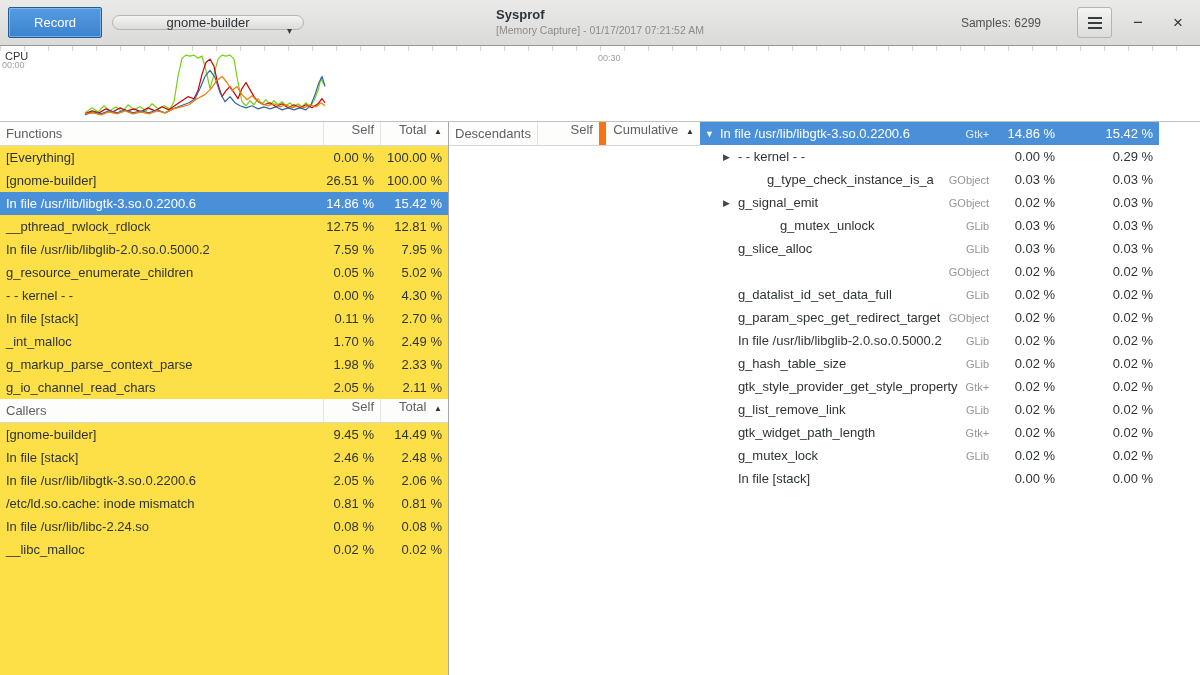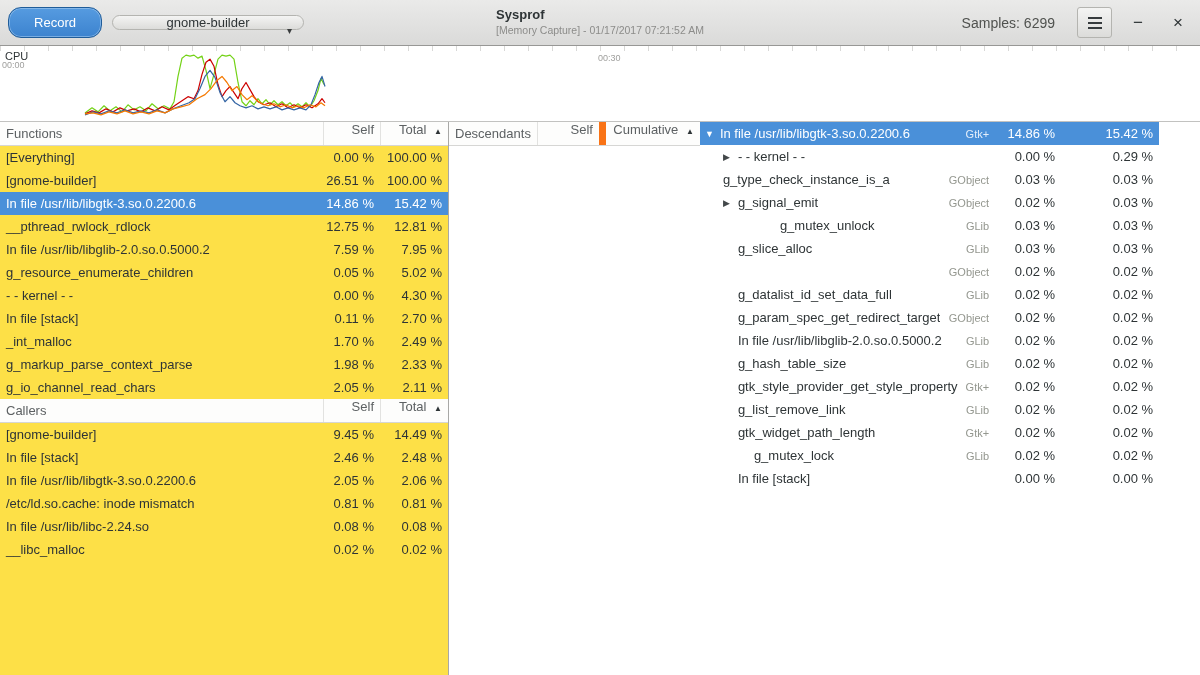--- a/index.html
+++ b/index.html
@@ -2,32 +2,32 @@
 <html><head>
 <meta charset="utf-8">
 <style>
   *{box-sizing:border-box;margin:0;padding:0}
   html,body{width:1200px;height:675px;overflow:hidden}
   body{font-family:"Liberation Sans","DejaVu Sans",sans-serif;font-size:13px;color:#2e3436;background:#fff}
 
   
   .headerbar{height:46px;display:flex;align-items:center;gap:10px;padding:0 8px;
     background:linear-gradient(#eaeae9,#dadad9);border-bottom:1px solid #979795;position:relative}
-  .record-btn{width:94px;height:31px;border-radius:13px;border:1px solid #1f5c99;
+  .record-btn{width:94px;height:31px;border-radius:2px;border:1px solid #1f5c99;
     background:linear-gradient(#589d2 0%,#3d84d0 100%);background:linear-gradient(#569be0,#3c83cf);
     color:#fff;font-size:13px;font-family:inherit;box-shadow:inset 0 0 0 1px rgba(170,205,240,.55);cursor:pointer}
   .combo{width:192px;height:15px;border:1px solid #b4b4b0;border-radius:9px;
     background:linear-gradient(#f4f4f3,#dcdcda);display:flex;align-items:center;justify-content:center;
     position:relative;cursor:pointer}
   .combo-arrow{position:absolute;right:11px;top:9px;font-size:10px;color:#3a3d3e}
   .title-block{position:absolute;left:50%;transform:translateX(-50%);text-align:left;line-height:1.3;pointer-events:none}
   .title{font-weight:bold;font-size:13px;color:#2e3436}
   .subtitle{font-size:10.5px;color:#8c8c8a}
   .hb-right{margin-left:auto;display:flex;align-items:center;gap:12px}
-  .samples{color:#50524f;font-size:14px;margin-right:10px}
+  .samples{color:#50524f;font-size:12px;margin-right:24px}
   .menu-btn{width:35px;height:31px;border:1px solid #b4b4b0;border-radius:3px;
     background:linear-gradient(#f4f4f3,#dcdcda);display:flex;align-items:center;justify-content:center;cursor:pointer}
   .burger{width:14px;height:2px;background:#363b3d;box-shadow:0 -5px 0 #363b3d,0 5px 0 #363b3d;display:block}
   .win-btn{width:28px;height:28px;border:none;background:transparent;font-size:17px;color:#2e3436;
     line-height:1;font-family:inherit;cursor:pointer}
 
   
   .graph{height:76px;position:relative;border-bottom:1px solid #c2c2c0;background:#fff}
   .ruler-ticks{position:absolute;top:0;left:0;right:0;height:5px;
     background:repeating-linear-gradient(to right,#cfcfcd 0 1px,transparent 1px 24px);opacity:.8}
@@ -246,21 +246,21 @@
         </div>
         <div class="trow">
           <div class="cell cname" style="padding-left: 21px;">
             <span class="expander">▶</span>
             <span class="fname">- - kernel - -</span>
           </div>
           <div class="cell cnum">0.00 %</div>
           <div class="cell cnum">0.29 %</div>
         </div>
         <div class="trow">
-          <div class="cell cname" style="padding-left: 6px;">
+          <div class="cell cname" style="padding-left: 6px; margin-left: 44px;">
             <span class="expander"></span>
             <span class="fname">g_type_check_instance_is_a</span>
             <span class="lib">GObject</span>
           </div>
           <div class="cell cnum">0.03 %</div>
           <div class="cell cnum">0.03 %</div>
         </div>
         <div class="trow">
           <div class="cell cname" style="padding-left: 21px;">
             <span class="expander">▶</span>
@@ -353,21 +353,21 @@
         <div class="trow">
           <div class="cell cname" style="padding-left: 21px;">
             <span class="expander"></span>
             <span class="fname">gtk_widget_path_length</span>
             <span class="lib">Gtk+</span>
           </div>
           <div class="cell cnum">0.02 %</div>
           <div class="cell cnum">0.02 %</div>
         </div>
         <div class="trow">
-          <div class="cell cname" style="padding-left: 21px; gap: 16px;">
+          <div class="cell cname" style="padding-left: 21px;">
             <span class="expander"></span>
             <span class="fname">g_mutex_lock</span>
             <span class="lib">GLib</span>
           </div>
           <div class="cell cnum">0.02 %</div>
           <div class="cell cnum">0.02 %</div>
         </div>
         <div class="trow">
           <div class="cell cname" style="padding-left: 21px;">
             <span class="expander"></span>

